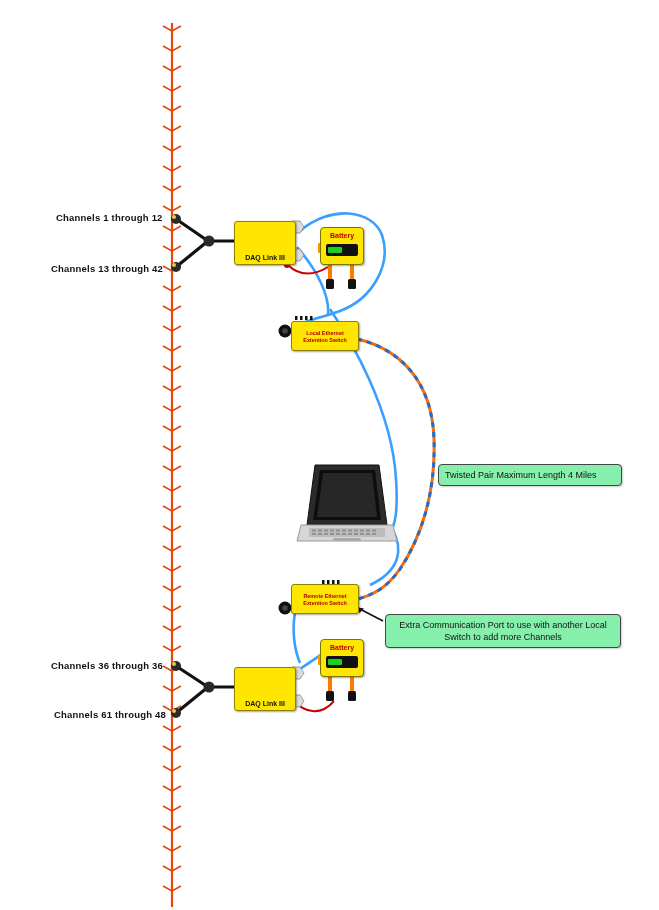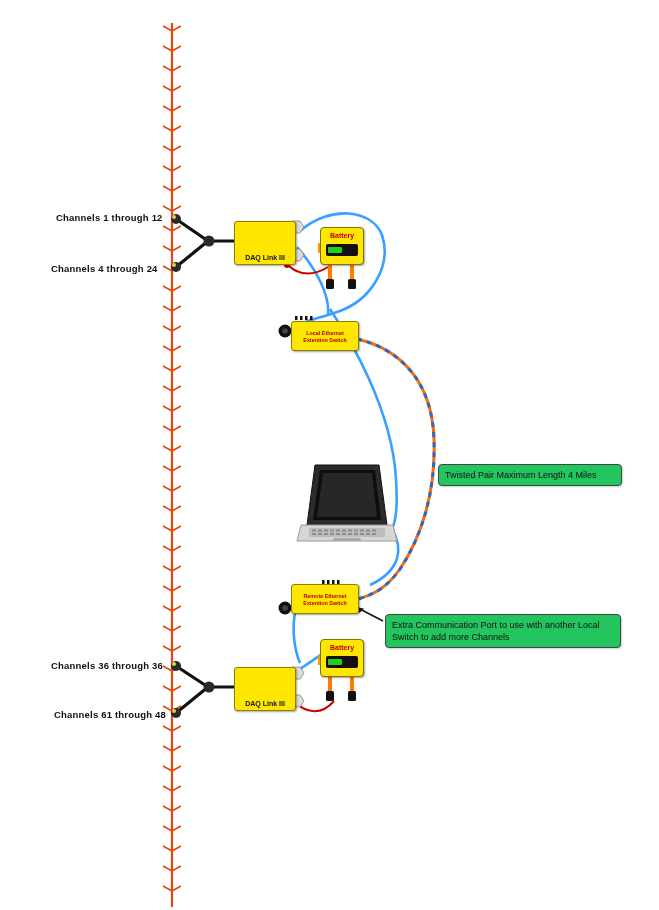--- a/index.html
+++ b/index.html
@@ -54,21 +54,21 @@
     position:absolute;left:5px;right:5px;top:16px;height:12px;
     background:#111;border-radius:2px;
   }
   .battery .blk:after{
     content:"";position:absolute;left:2px;top:3px;width:14px;height:6px;
     background:#1bd11b;border-radius:1px;
   }
 
   .callout{
     position:absolute;
-    background:#22c55e;
+    background:#86efac;
     border:1px solid #444;
     border-radius:4px;
     font-size:9px;
     color:#111;
     padding:4px 6px;
     line-height:12px;
     box-shadow:1px 1px 2px rgba(0,0,0,.2);
   }
 
   .laptop{position:absolute;}
@@ -263,21 +263,21 @@
         <rect x="49" y="72" width="4" height="2"></rect>
           <rect x="55" y="72" width="4" height="2"></rect>
         <rect x="61" y="72" width="4" height="2"></rect>
           <rect x="67" y="72" width="4" height="2"></rect>
         <rect x="73" y="72" width="4" height="2"></rect>
       </g>
     </g>
   </svg>
 
   <div class="label" style="left:56px;  top:203px;">Channels 1 through 12</div>
-  <div class="label" style="left:51px;  top:254px;">Channels 4 through 24</div>
+  <div class="label" style="left:51px;  top:254px;">Channels 13 through 42</div>
   <div class="label" style="left:51px;  top:651px;">Channels 36 through 36</div>
   <div class="label" style="left:54px;  top:700px;">Channels 61 through 48</div>
 
   <div class="box daq" style="left:234px; top:212px; width:60px; height:42px;">
     <div class="cap">DAQ Link III</div>
   </div>
 
   <div class="box daq" style="left:234px; top:658px; width:60px; height:42px;">
     <div class="cap">DAQ Link III</div>
   </div>
@@ -297,15 +297,15 @@
     <div class="blk"></div>
   </div>
 
   <div class="battery" style="left:320px; top:630px; width:42px; height:36px;">
     <div class="btxt">Battery</div>
     <div class="blk"></div>
   </div>
 
   <div class="callout" style="left:438px; top:455px; width:170px;">Twisted Pair Maximum Length 4 Miles</div>
 
-  <div class="callout" style="left:385px; top:605px; width:222px;">Extra Communication Port to use with another Local Switch to add more Channels</div>
+  <div class="callout" style="left:385px; top:605px; width:222px;text-align:center;">Extra Communication Port to use with another Local Switch to add more Channels</div>
 
 </div>
 
 </body></html>

